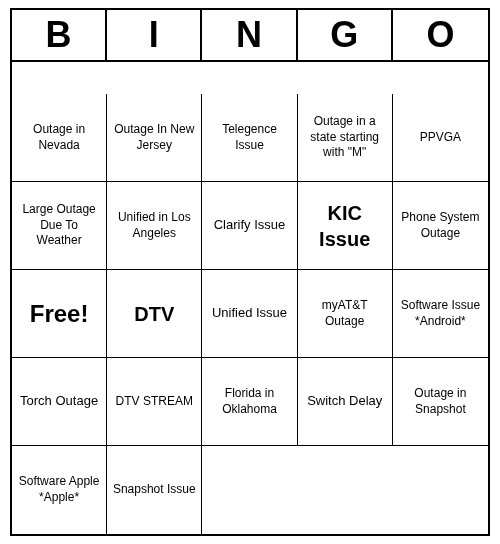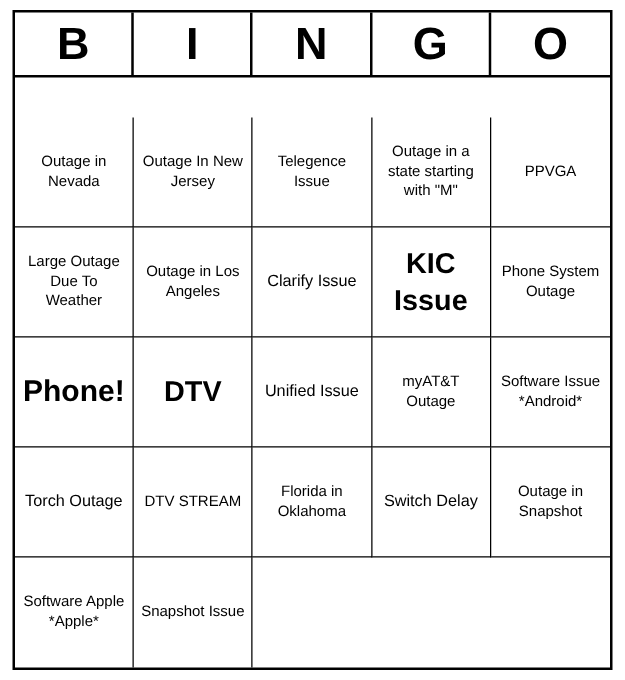--- a/index.html
+++ b/index.html
@@ -63,21 +63,21 @@
 
     .bingo-cell:nth-child(5n) {
       border-right: none;
     }
 
     .bingo-cell:nth-child(n+21) {
       border-bottom: none;
     }
 
     .bingo-cell.large-text {
-      font-size: 23px;
+      font-size: 20px;
       font-weight: bold;
     }
 
     .bingo-cell.medium-text {
       font-size: 13px;
       font-weight: normal;
     }
 
     .bingo-cell.free {
       font-size: 24px;
@@ -95,25 +95,25 @@
       <div class="bingo-letter">G</div>
       <div class="bingo-letter">O</div>
     </div>
   <div class="bingo-grid">
   <div class="bingo-cell">Outage in Nevada</div>
       <div class="bingo-cell">Outage In New Jersey</div>
       <div class="bingo-cell">Telegence Issue</div>
       <div class="bingo-cell">Outage in a state starting with "M"</div>
       <div class="bingo-cell">PPVGA</div>
       <div class="bingo-cell">Large Outage Due To Weather</div>
-      <div class="bingo-cell">Outage in Los Angeles</div>
+      <div class="bingo-cell">Unified in Los Angeles</div>
       <div class="bingo-cell medium-text">Clarify Issue</div>
       <div class="bingo-cell large-text">KIC Issue</div>
       <div class="bingo-cell">Phone System Outage</div>
-      <div class="bingo-cell free">Phone!</div>
+      <div class="bingo-cell free">Free!</div>
       <div class="bingo-cell large-text">DTV</div>
       <div class="bingo-cell medium-text">Unified Issue</div>
       <div class="bingo-cell">myAT&amp;T Outage</div>
       <div class="bingo-cell">Software Issue *Android*</div>
       <div class="bingo-cell medium-text">Torch Outage</div>
       <div class="bingo-cell">DTV STREAM</div>
       <div class="bingo-cell">Florida in Oklahoma</div>
       <div class="bingo-cell medium-text">Switch Delay</div>
       <div class="bingo-cell">Outage in Snapshot</div>
       <div class="bingo-cell">Software Apple *Apple*</div>

